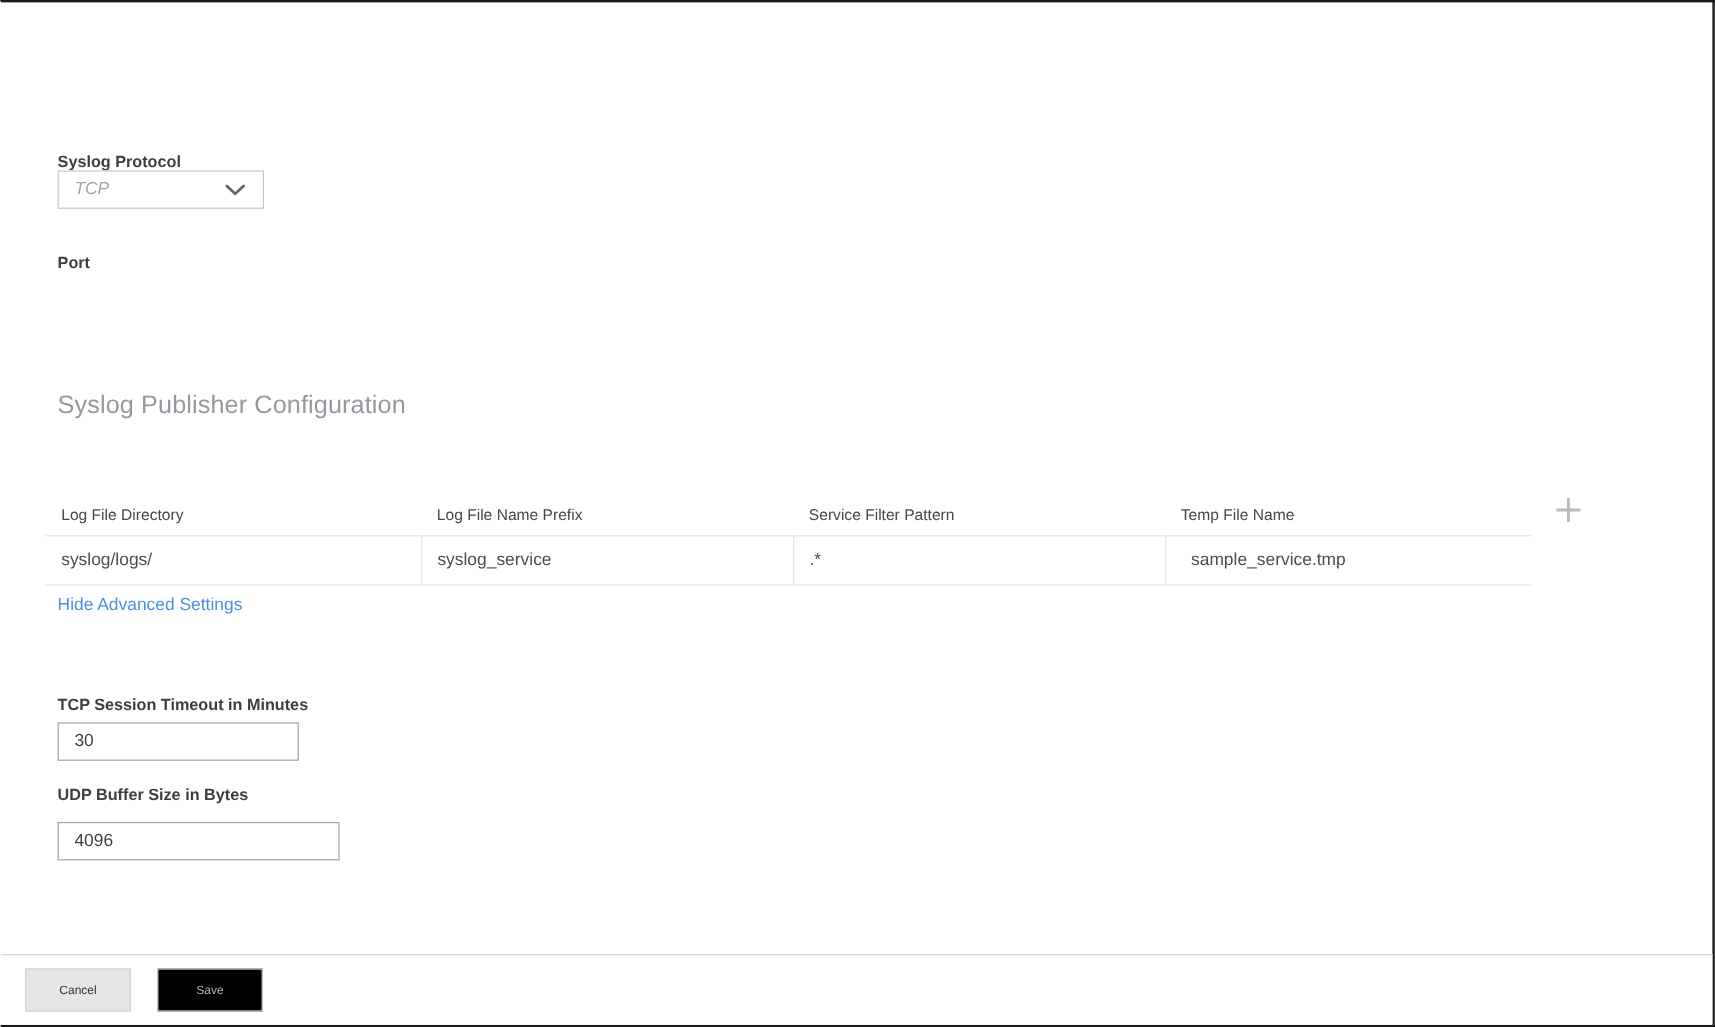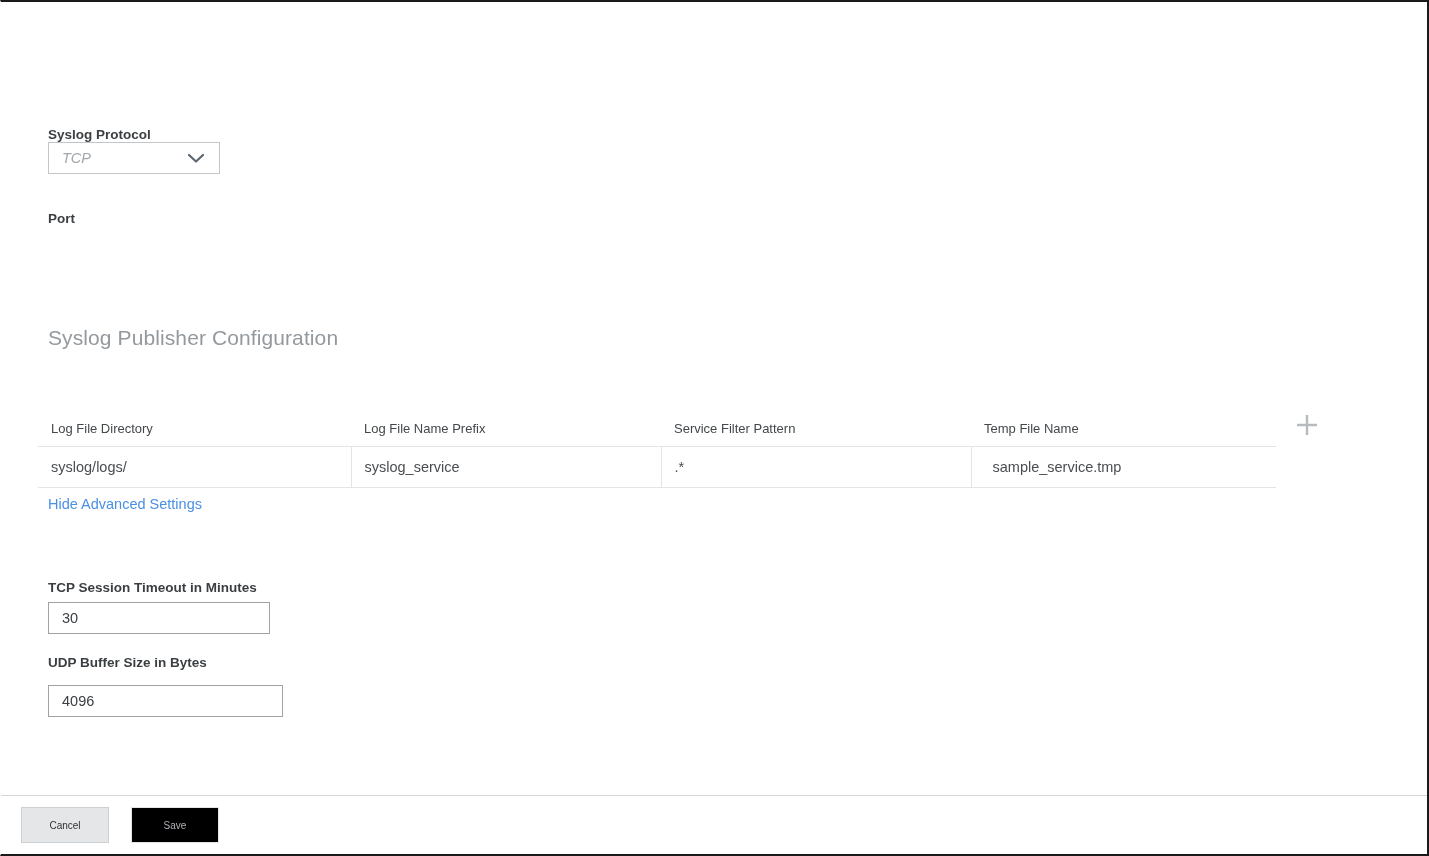--- a/index.html
+++ b/index.html
@@ -79,21 +79,21 @@
     margin-right: 14px;
     line-height: 0;
   }
 
   
   #lbl-protocol { left: 47px; top: 125px; }
   #box-protocol { left: 47px; top: 140px; width: 172px; font-style: italic; }
   #lbl-port     { left: 47px; top: 209px; }
   #box-port     { left: 47px; top: 239px; width: 201px; }
   #lbl-tcp-timeout { left: 47px; top: 578px; }
-  #box-tcp-timeout { left: 47px; top: 600px; width: 222px; text-align: right; }
+  #box-tcp-timeout { left: 47px; top: 600px; width: 201px; text-align: right; }
   #lbl-udp-buffer  { left: 47px; top: 653px; text-align: right; }
   #box-udp-buffer  { left: 47px; top: 683px; width: 235px; }
 
   
   .section-heading {
     position: absolute;
     left: 47px;
     top: 324px;
     font-size: 21px;
     font-weight: 300;

